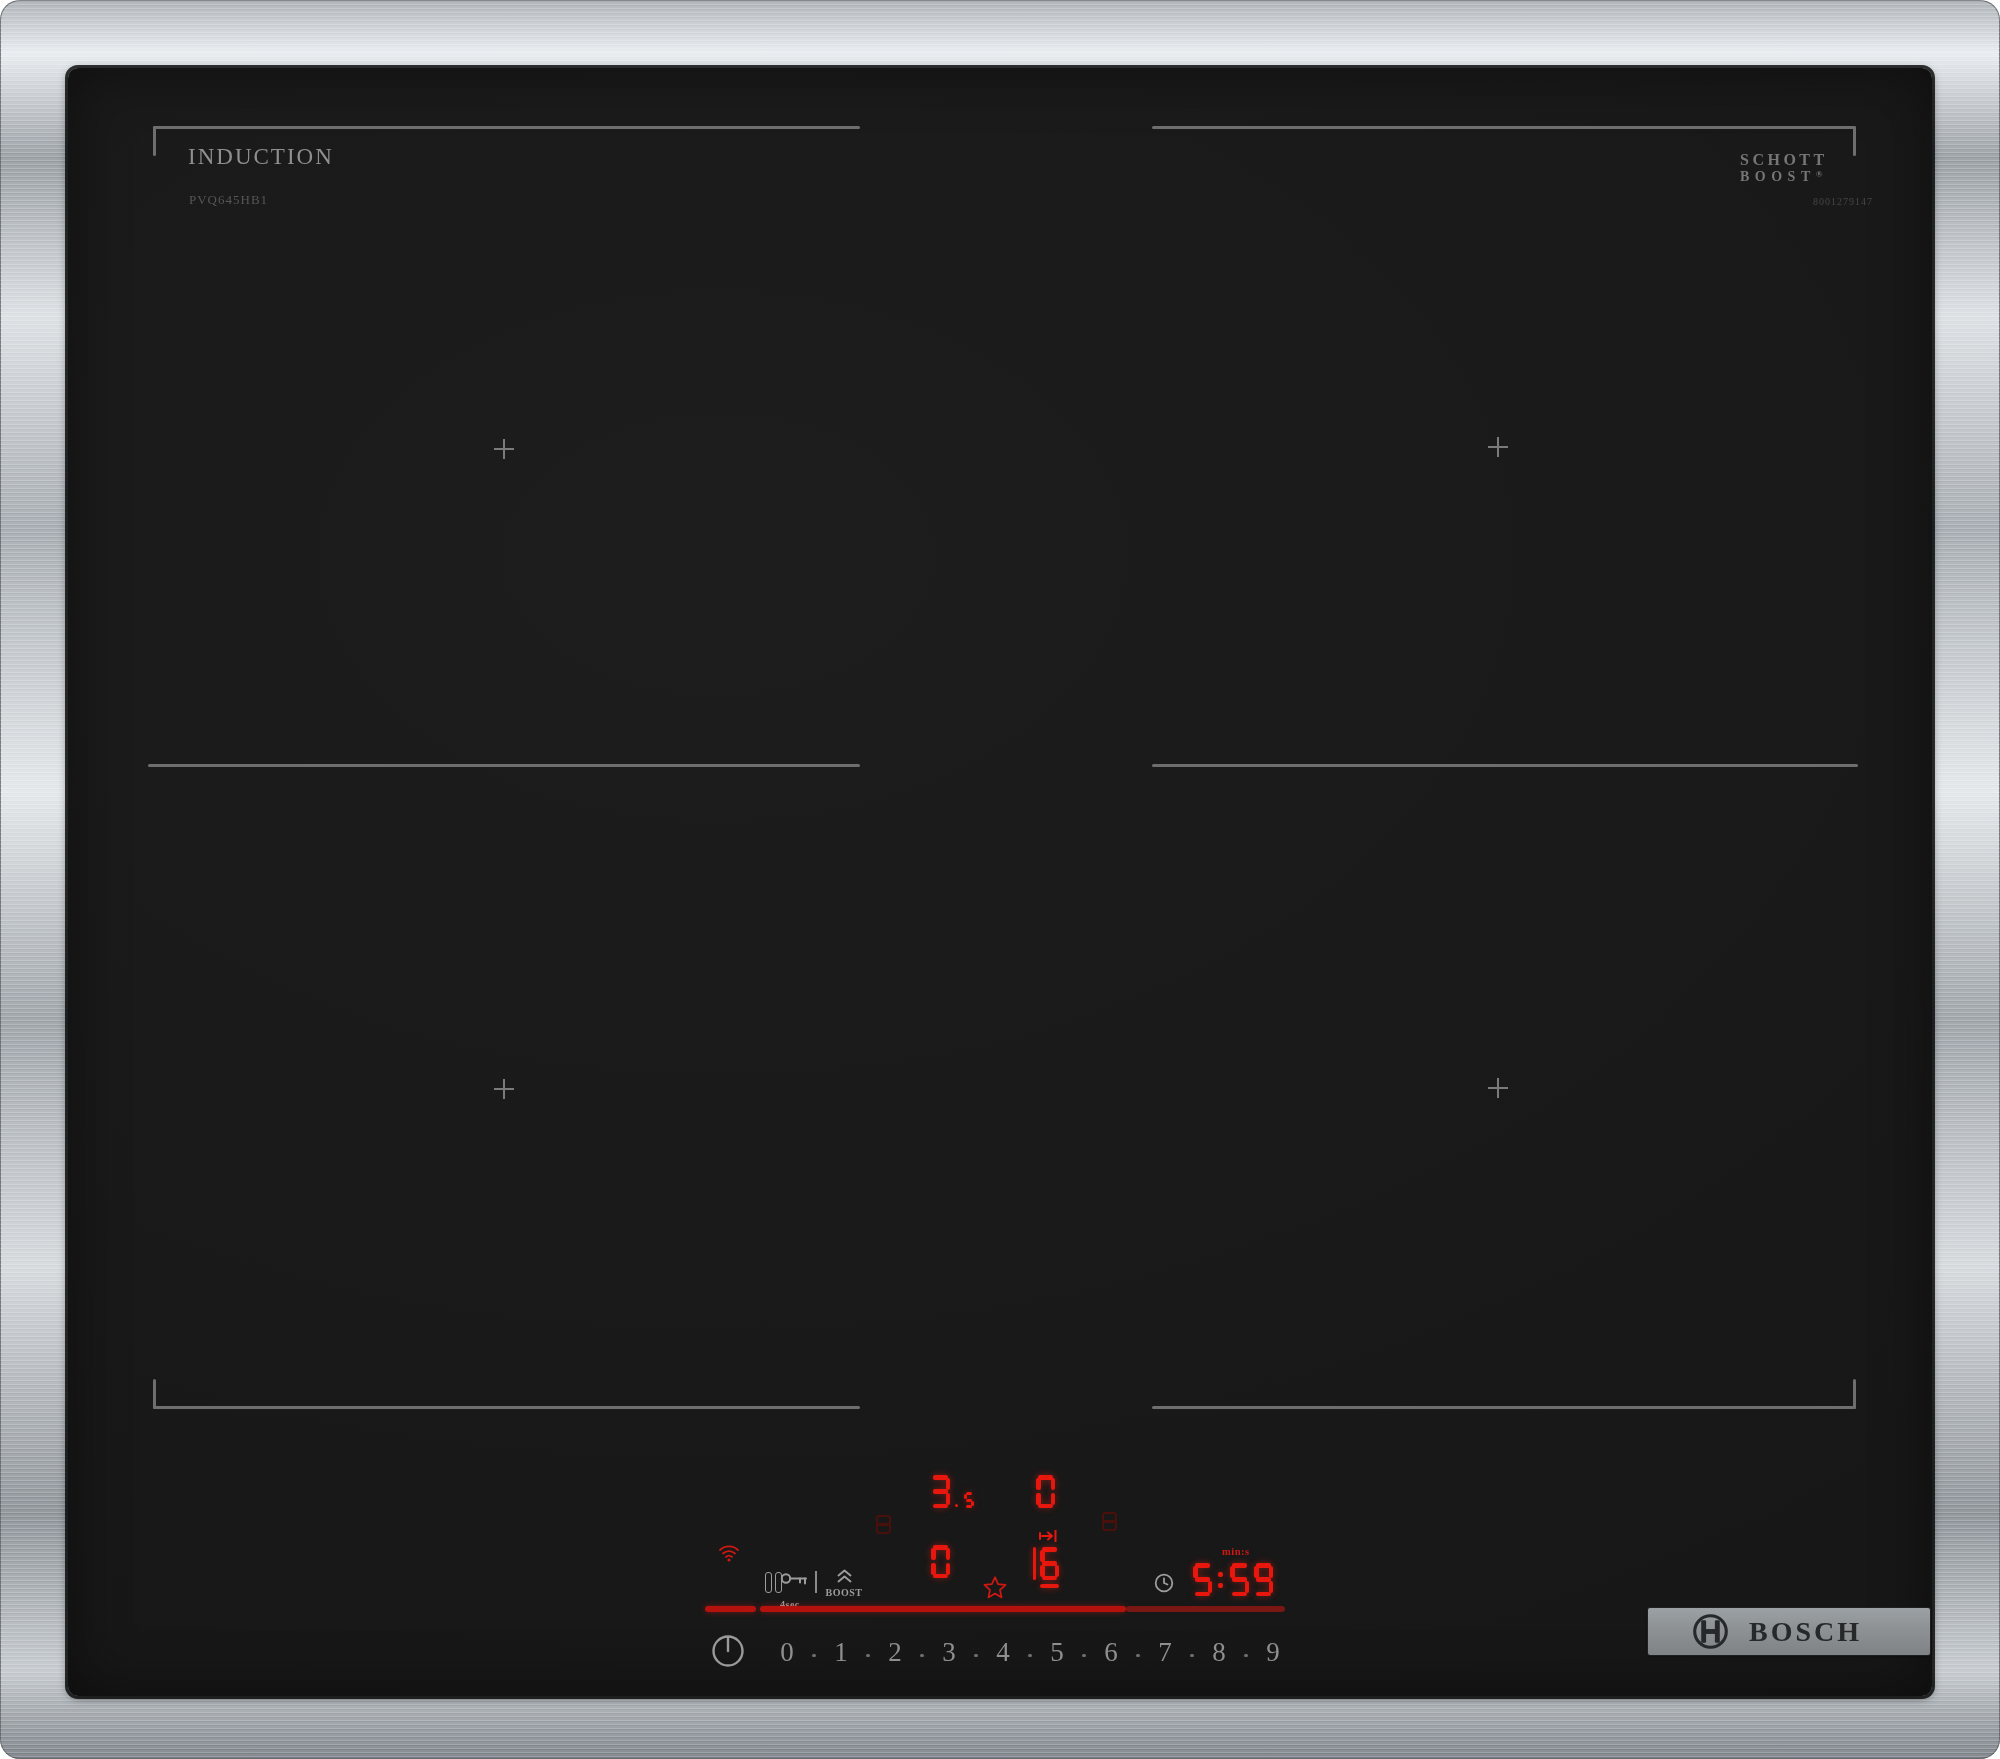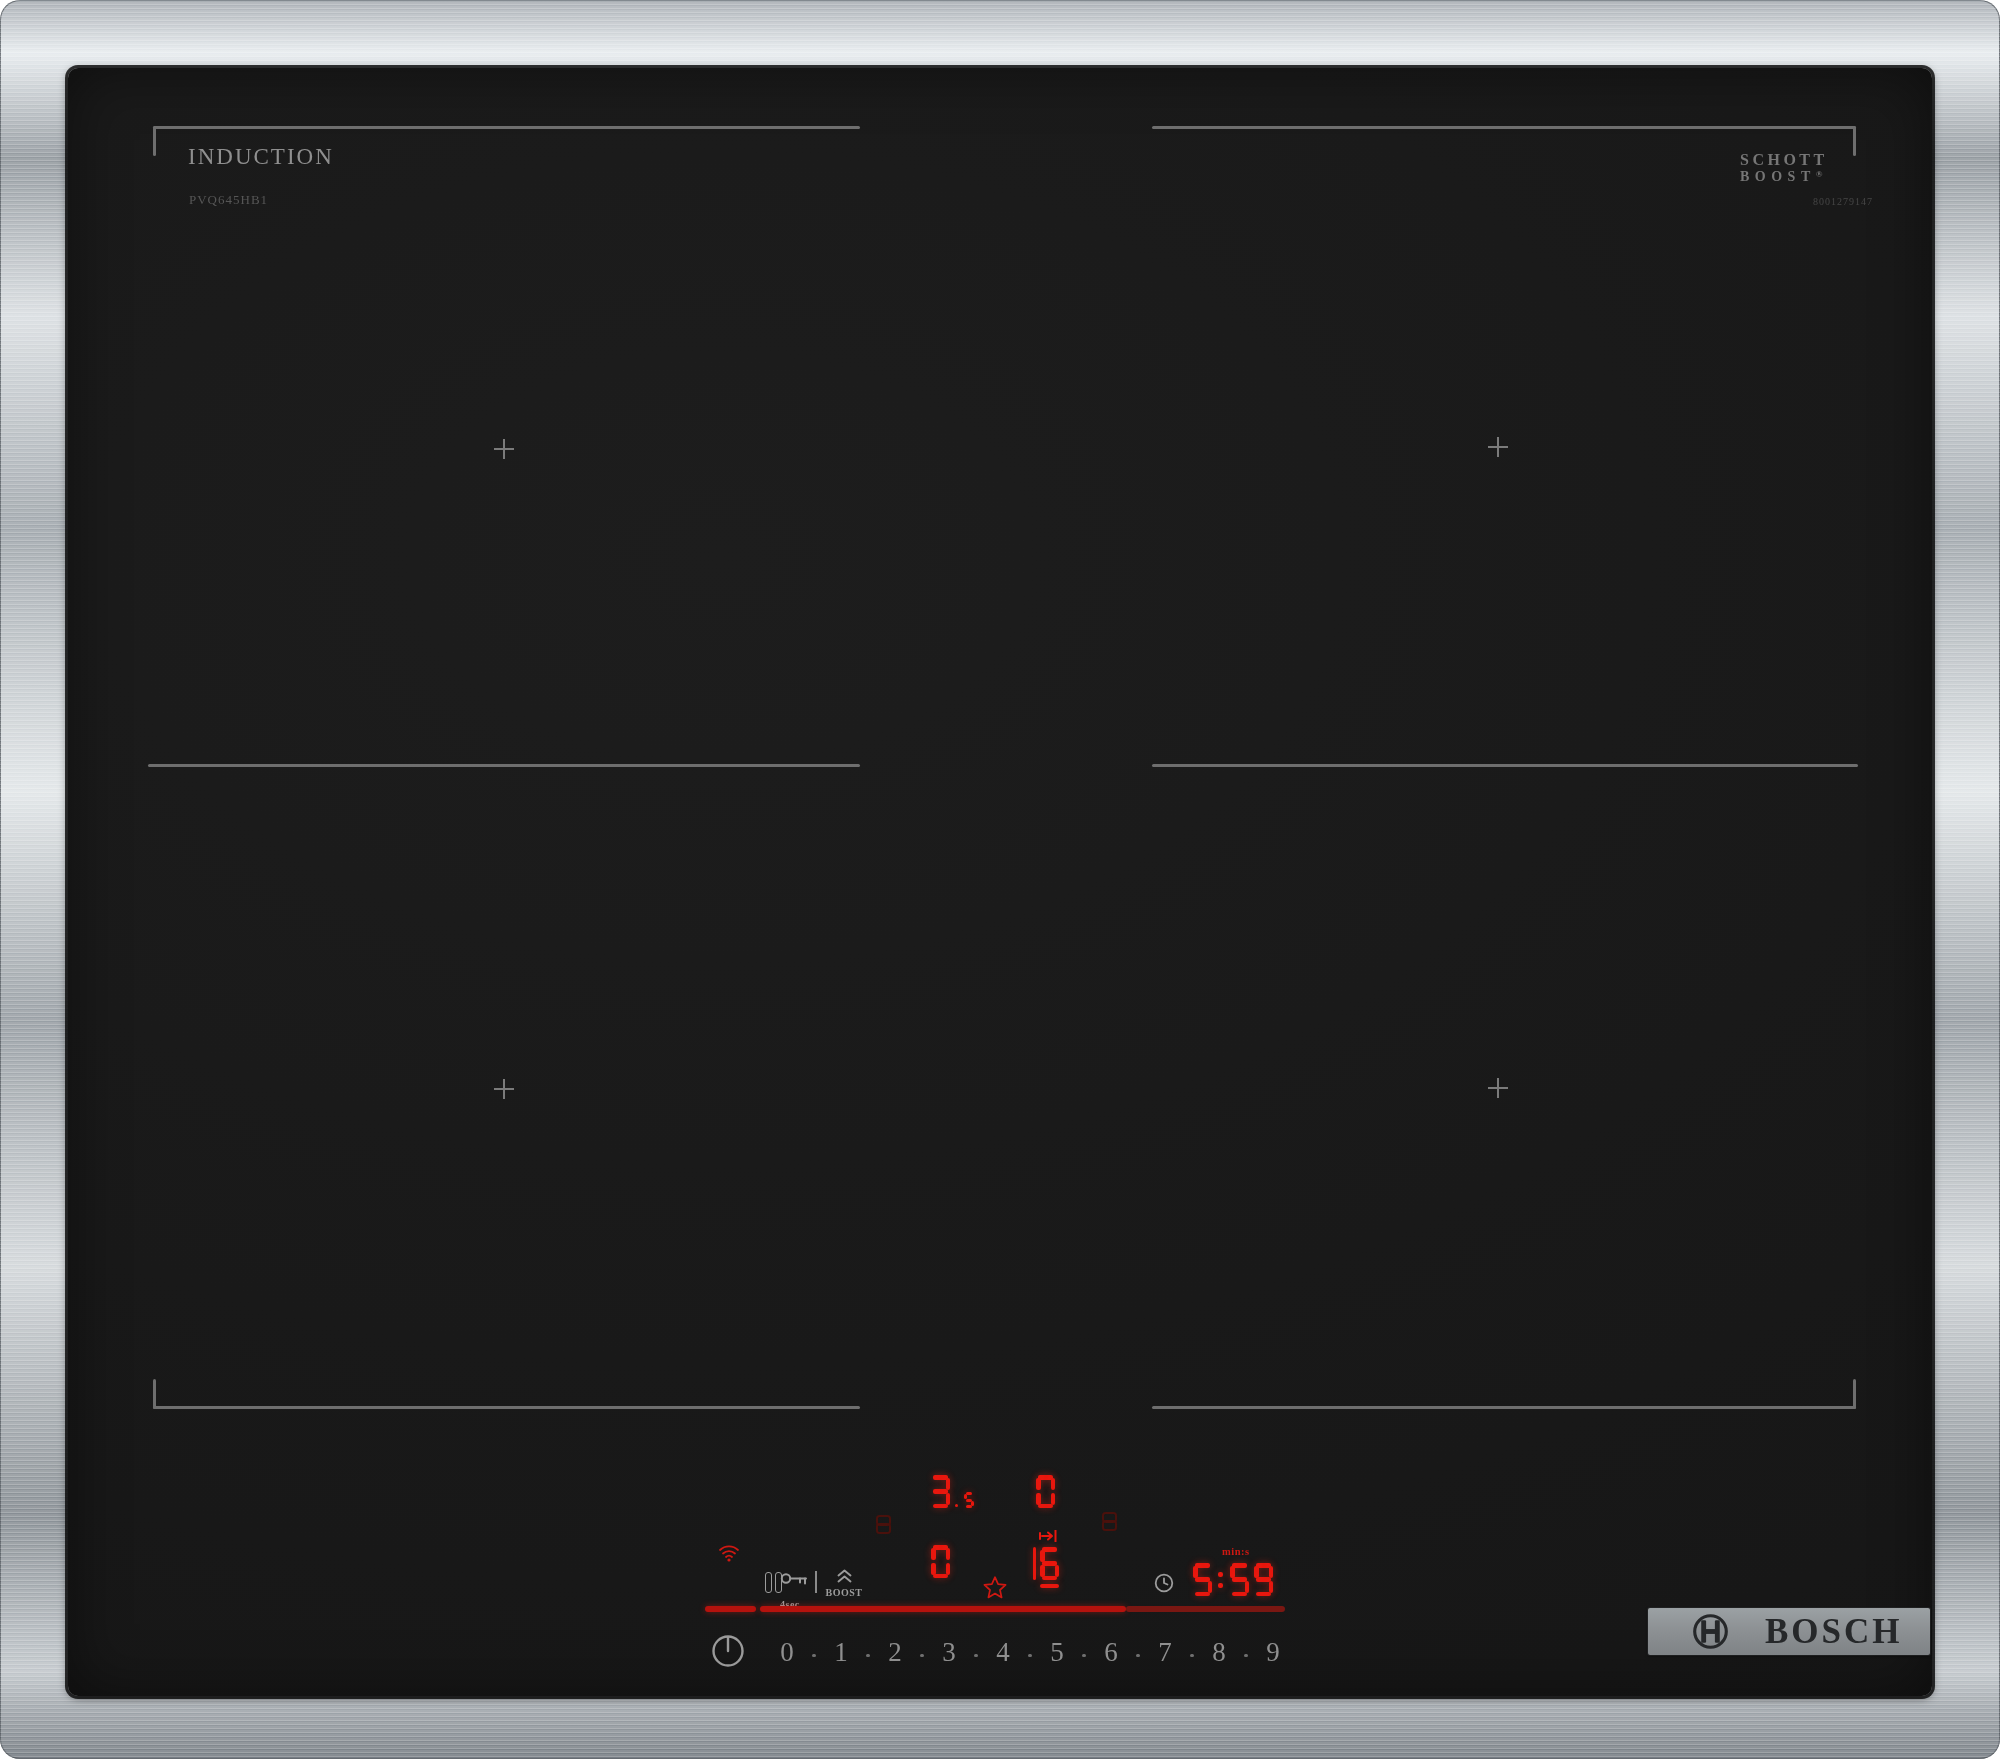--- a/index.html
+++ b/index.html
@@ -51,21 +51,21 @@
   .numcell{width:30px;text-align:center;font-size:27px;color:#8f8f8f;}
   .dotcell{width:24px;text-align:center;}
   .dotcell i{display:inline-block;width:3.5px;height:3.5px;border-radius:50%;background:#6f6f6f;}
   
   .badge{
     position:absolute;left:1580px;top:1540px;width:282px;height:47px;border-radius:2px;
     background:linear-gradient(180deg,#9ba1a4 0%,#8d9194 45%,#7f8386 100%);
     box-shadow:0 0 0 1px rgba(40,42,44,.6), 0 1px 3px rgba(0,0,0,.6);
     display:flex;align-items:center;
   }
-  .badge .bosch-text{margin-left:35px;font-size:35px;font-weight:bold;letter-spacing:3px;color:#26282a;}
+  .badge .bosch-text{margin-left:19px;font-size:28px;font-weight:bold;letter-spacing:3px;color:#26282a;}
 </style>
 </head>
 <body>
 
 <div class="stage">
   <div class="hob">
     <div class="glass">
 
       <div class="zline" style="left:85px;top:58px;width:707px;height:3px;"></div>
       <div class="zline" style="left:85px;top:58px;width:3px;height:30px;"></div>

